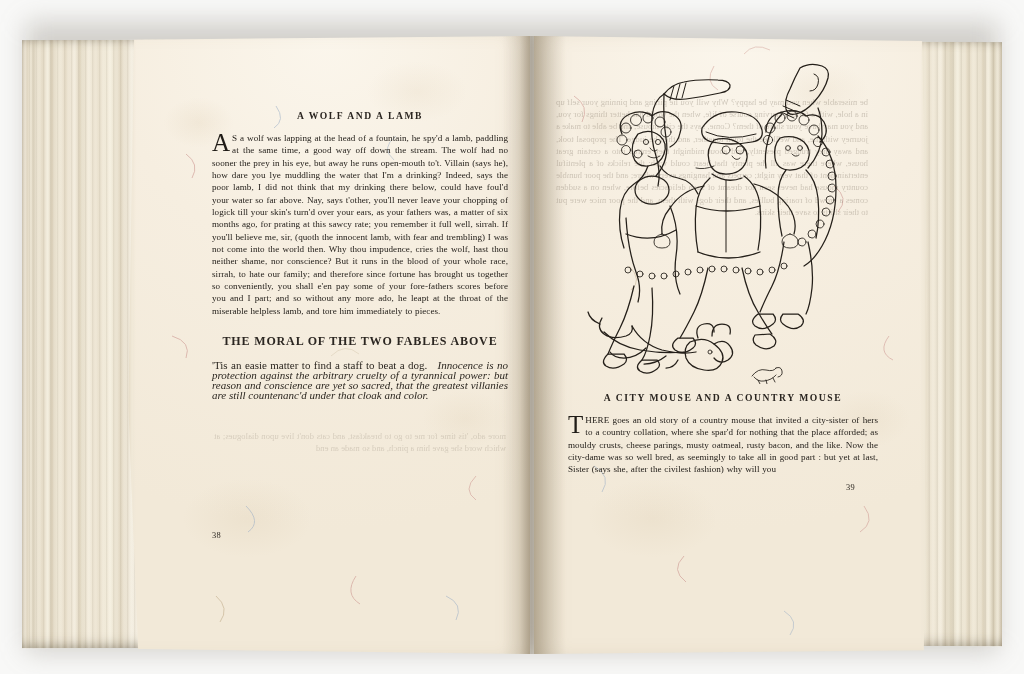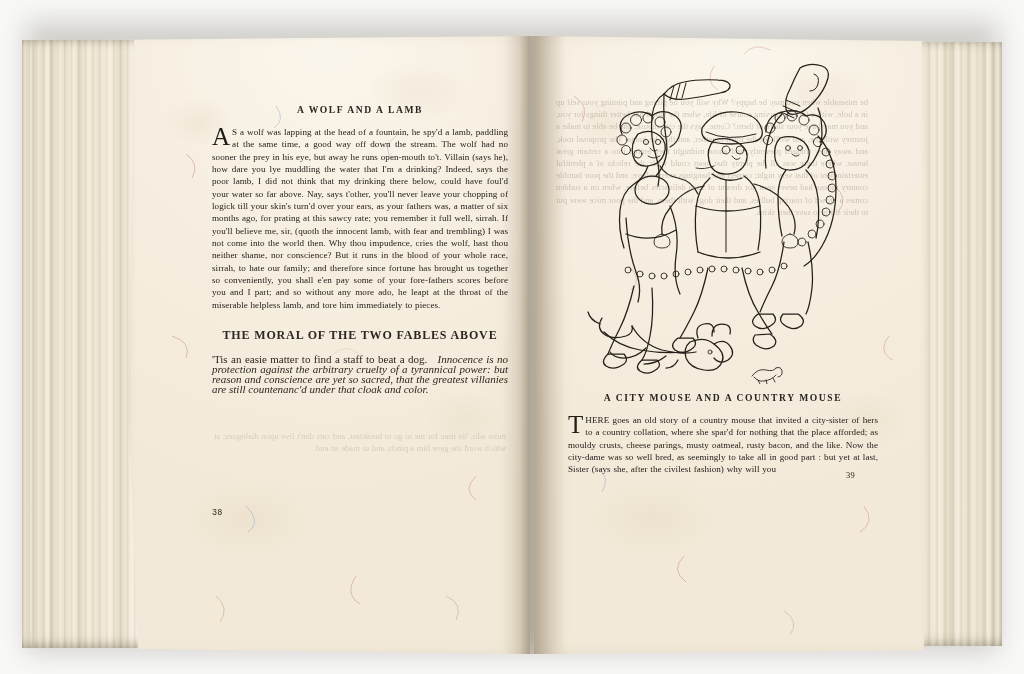--- a/index.html
+++ b/index.html
@@ -137,21 +137,21 @@
     text-align:justify;text-justify:inter-word;
     margin:0 0 0 0;
     letter-spacing:.05px;
     word-spacing:.4px;
   }
 
   .fable-title{
     text-align:center;
     font-size:9.6px;
     letter-spacing:1.55px;
-    margin:12px 0 11px 0;
+    margin:18px 0 11px 0;
     color:#2a2520;
   }
 
   
   .dropcap-para{position:relative;min-height:22px;}
   .dropcap{
     float:left;
     font-size:25px;line-height:20px;
     margin:1px 2px -2px 0;
     color:#201c17;
@@ -168,22 +168,22 @@
   .moral-body{
     font-size:11px;line-height:10.1px;
     text-align:justify;
     color:#2b2620;
   }
   .moral-body i{font-style:italic;}
 
   .folio{
     position:absolute;font-size:8.4px;color:#2b2620;letter-spacing:.3px;
   }
-  .folio.l{left:212px;top:508px;font-family:Liberation Mono, monospace;}
-  .folio.r{left:846px;top:471px;}
+  .folio.l{left:212px;top:531px;}
+  .folio.r{left:846px;top:483px;}
 
   
   .ghost{
     position:absolute;
     color:#6d6152;opacity:.30;
     transform:scaleX(-1);
     font-size:8.6px;line-height:12.2px;
     text-align:justify;
     pointer-events:none;
     letter-spacing:.05px;

